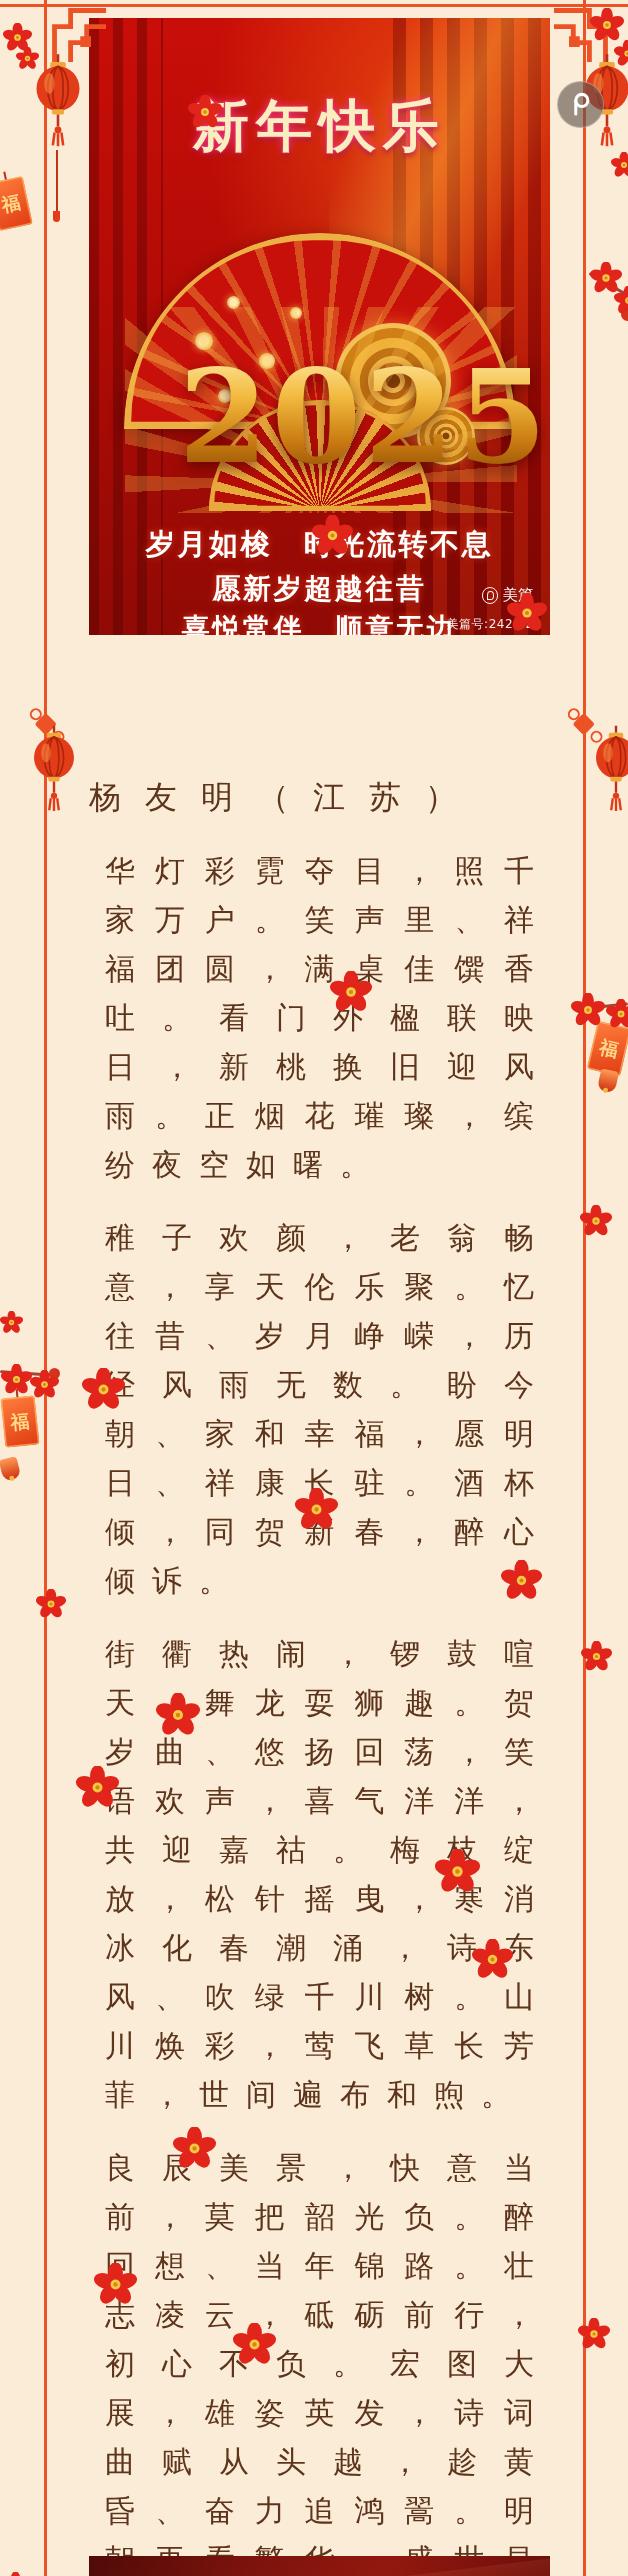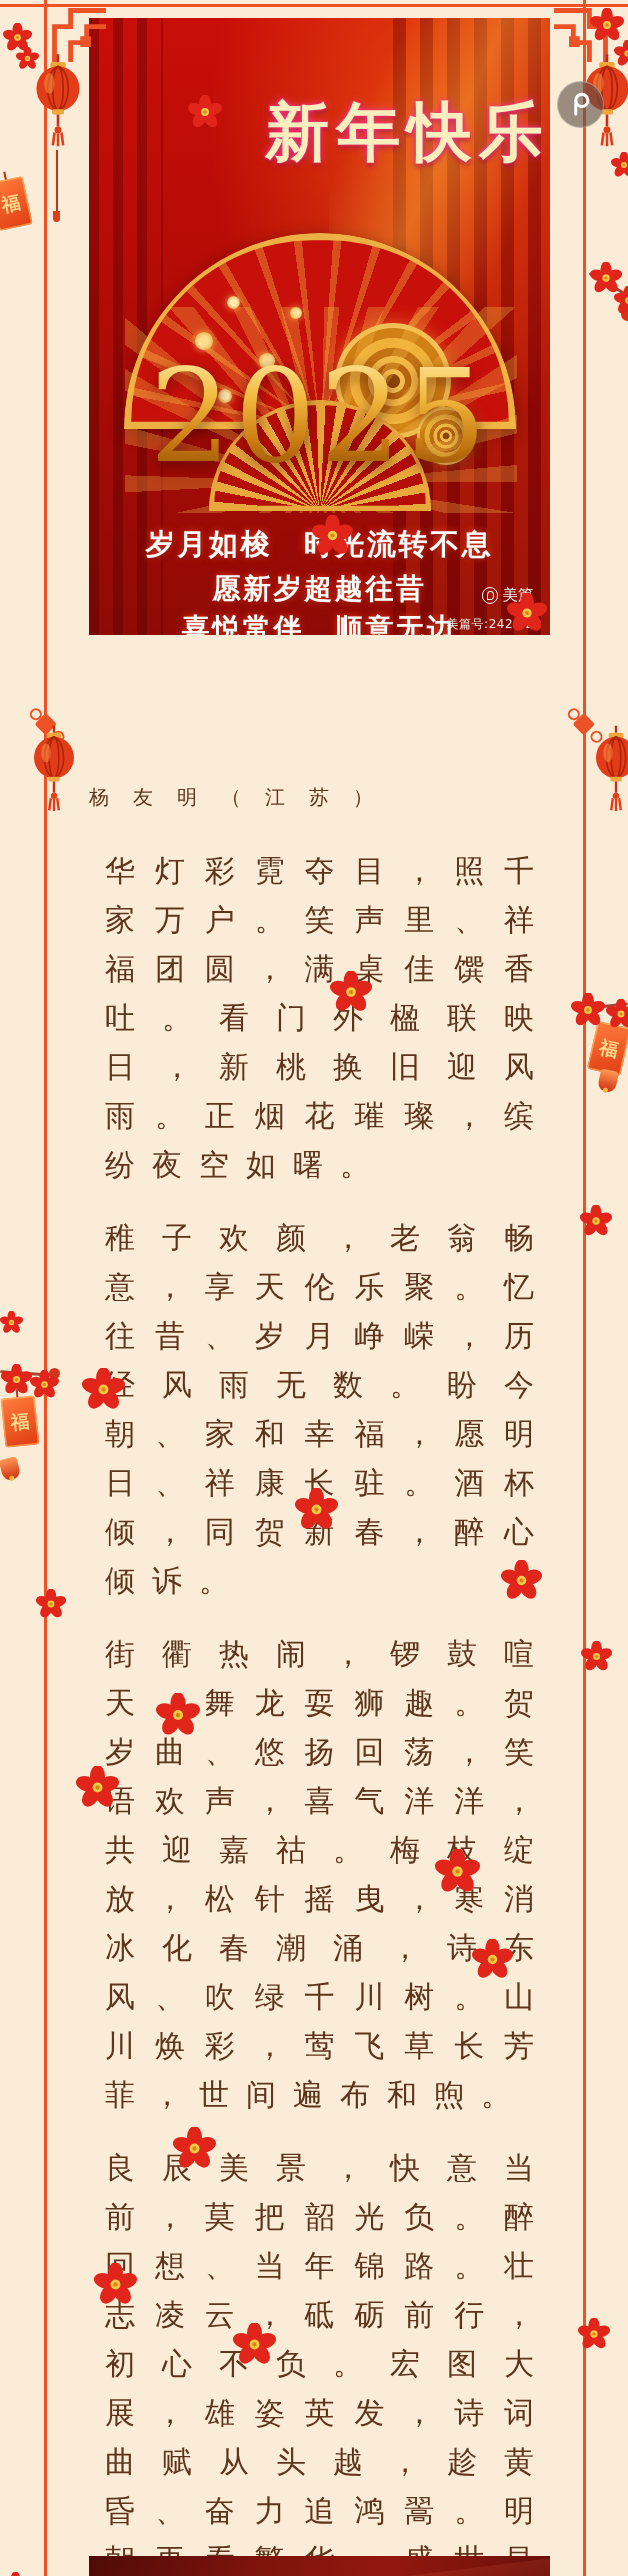--- a/index.html
+++ b/index.html
@@ -37,52 +37,52 @@
 
   
   .poster{position:absolute;left:89px;top:18px;width:461px;height:617px;overflow:hidden;z-index:1;
     background:radial-gradient(ellipse at 72% 18%, rgba(255,110,20,.55) 0%, rgba(255,110,20,0) 45%),
       linear-gradient(180deg,#c90e08 0%,#b30b06 45%,#900a05 100%);}
   .p-stripes{position:absolute;right:0;top:0;width:34%;height:100%;
     background:repeating-linear-gradient(90deg, rgba(90,0,0,.35) 0 13.4px, rgba(255,130,30,.10) 13.4px 27px);}
   .p-stripes.lft{left:0;right:auto;width:16%;background:repeating-linear-gradient(90deg, rgba(70,0,0,.35) 0 10.3px, rgba(0,0,0,0) 10.3px 24px);}
   .p-glow{position:absolute;left:52%;top:0;width:48%;height:60%;
     background:linear-gradient(115deg, rgba(0,0,0,0) 20%, rgba(255,190,60,.38) 45%, rgba(0,0,0,0) 72%);}
-  .p-title{position:absolute;left:0;right:0;top:71px;text-align:right;font-size:64px;font-weight:bold;color:#f9efbe;letter-spacing:7.2px;
+  .p-title{position:absolute;left:0;right:0;top:71px;text-align:center;font-size:56px;font-weight:bold;color:#f9efbe;letter-spacing:7.2px;
     text-shadow:0 0 8.2px rgba(255,60,150,.95),0 0 2.6px rgba(255,60,150,.9),0 2.6px 5.2px rgba(110,0,0,.6);}
   .fan{position:absolute;left:50%;top:215px;transform:translateX(-50%);width:392px;height:196px;border-radius:196px 196px 0 0;
     background:repeating-conic-gradient(from -80deg at 50% 100%, rgba(244,178,62,.38) 0 2.5deg, rgba(0,0,0,0) 2.5deg 12deg),#c8100a;
     box-shadow:inset 0 0 0 7.2px #ecb045, 0 4.1px 15.5px rgba(0,0,0,.35);}
   .peony{position:absolute;border-radius:50%;opacity:.96;
     background:radial-gradient(circle,#8a4a08 0 8%,#f7c554 9% 14%,#b96a10 15% 22%,#f4bd4a 23% 30%,#c27714 31% 40%,#f2b83e 41% 52%,#d08415 53% 64%,#f6c75a 65% 78%,#dc9a25 79% 100%);
     box-shadow:0 0 18px rgba(255,180,60,.5);}
   .gdot{position:absolute;border-radius:50%;background:radial-gradient(circle,#ffeab0 0 35%,#d78c1a 100%);box-shadow:0 0 7.2px rgba(255,200,90,.8);}
   .rays{position:absolute;left:36px;top:289px;width:392px;height:206px;filter:blur(0.5px);
     background:repeating-conic-gradient(from -55deg at 50% 85%, rgba(250,190,70,.30) 0 5deg, rgba(0,0,0,0) 5deg 14deg);}
   .fan2{position:absolute;left:50%;top:382px;transform:translateX(-50%);width:222px;height:111px;border-radius:111px 111px 0 0;
     background:repeating-conic-gradient(from -90deg at 50% 100%, #e8a83c 0 5deg, #b50e07 5deg 11deg);box-shadow:inset 0 0 0 5.2px #e8a83c;}
-  .p-year{position:absolute;left:0;right:0;top:334px;text-align:center;font-family:"DejaVu Serif",serif;font-weight:normal;
+  .p-year{position:absolute;left:0;right:0;top:334px;text-align:right;font-family:"DejaVu Serif",serif;font-weight:bold;
     font-size:129px;line-height:1;letter-spacing:3.1px;
     background:linear-gradient(180deg,#ffe9a0 0%,#f2b93e 35%,#c87a10 70%,#8a4a06 100%);
     -webkit-background-clip:text;background-clip:text;color:transparent;filter:drop-shadow(0 5.2px 8.2px rgba(60,0,0,.6));}
   .cap{position:absolute;left:0;right:0;text-align:center;color:#fff;font-weight:bold;
     text-shadow:0 0 7.2px rgba(255,80,40,.8),0 1.5px 3.1px rgba(110,0,0,.9);}
   .cap1{top:507px;font-size:29px;letter-spacing:2.6px;}
   .cap2{top:552px;font-size:28px;letter-spacing:2.6px;}
   .cap3{top:592px;font-size:28px;letter-spacing:2.6px;}
   .wm{position:absolute;right:16.5px;top:567px;display:flex;align-items:center;gap:4.1px;color:#fff;font-size:15.5px;opacity:.95;}
   .wm-logo{width:14.4px;height:14.4px;border:1.5px solid #fff;border-radius:50%;position:relative;}
   .wm-logo::after{content:"";position:absolute;left:4.1px;top:2.6px;width:4.6px;height:6.7px;border:1.5px solid #fff;border-radius:50% 50% 50% 0;}
   .wm-id{position:absolute;right:8.2px;top:598px;color:rgba(255,255,255,.92);font-size:12px;letter-spacing:0.5px;}
 
   
   .article{position:absolute;left:89px;top:748px;width:462px;color:#5d341c;z-index:2;
     font-size:30px;line-height:49px;letter-spacing:17px;text-align:justify;}
   .art-title{margin:0;font-size:29px;font-weight:normal;letter-spacing:5.2px;line-height:49px;}
-  .art-author{margin-top:25px;font-size:20px;letter-spacing:24px;line-height:49px;}
+  .art-author{margin-top:25px;font-size:32px;letter-spacing:24px;line-height:49px;}
   .article p{margin:24px 0 0 16px;}
 
   
   .footer-img{position:absolute;left:89px;top:2556px;width:461px;height:265px;overflow:hidden;z-index:3;
     background:linear-gradient(115deg,#4f0b08 0%,#7c130c 28%,#92180f 52%,#6e100b 78%,#570c08 100%);}
   .silk{position:absolute;left:-10%;width:120%;height:67px;transform:rotate(-7deg);
     background:linear-gradient(180deg, rgba(255,120,80,.12), rgba(0,0,0,0) 70%);}
 </style>
 </head>
 <body>

